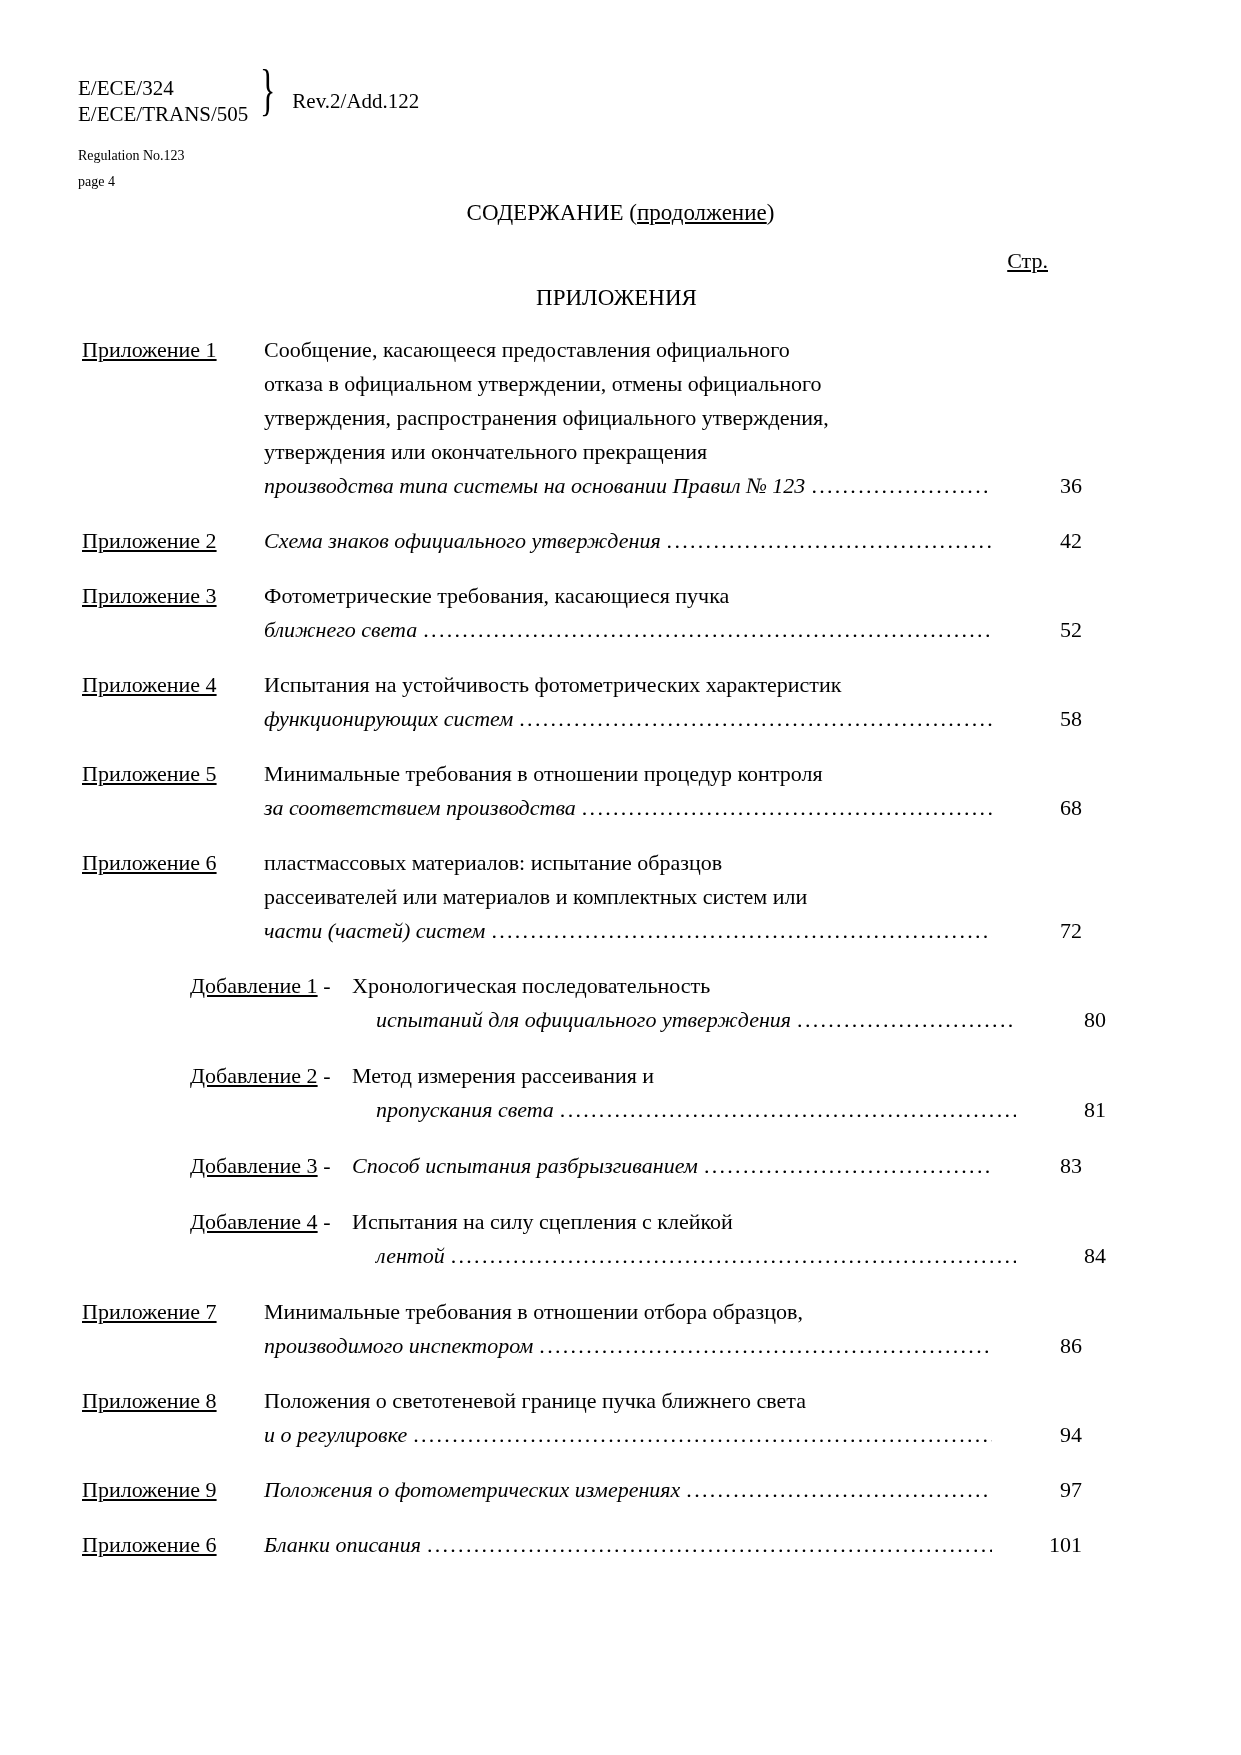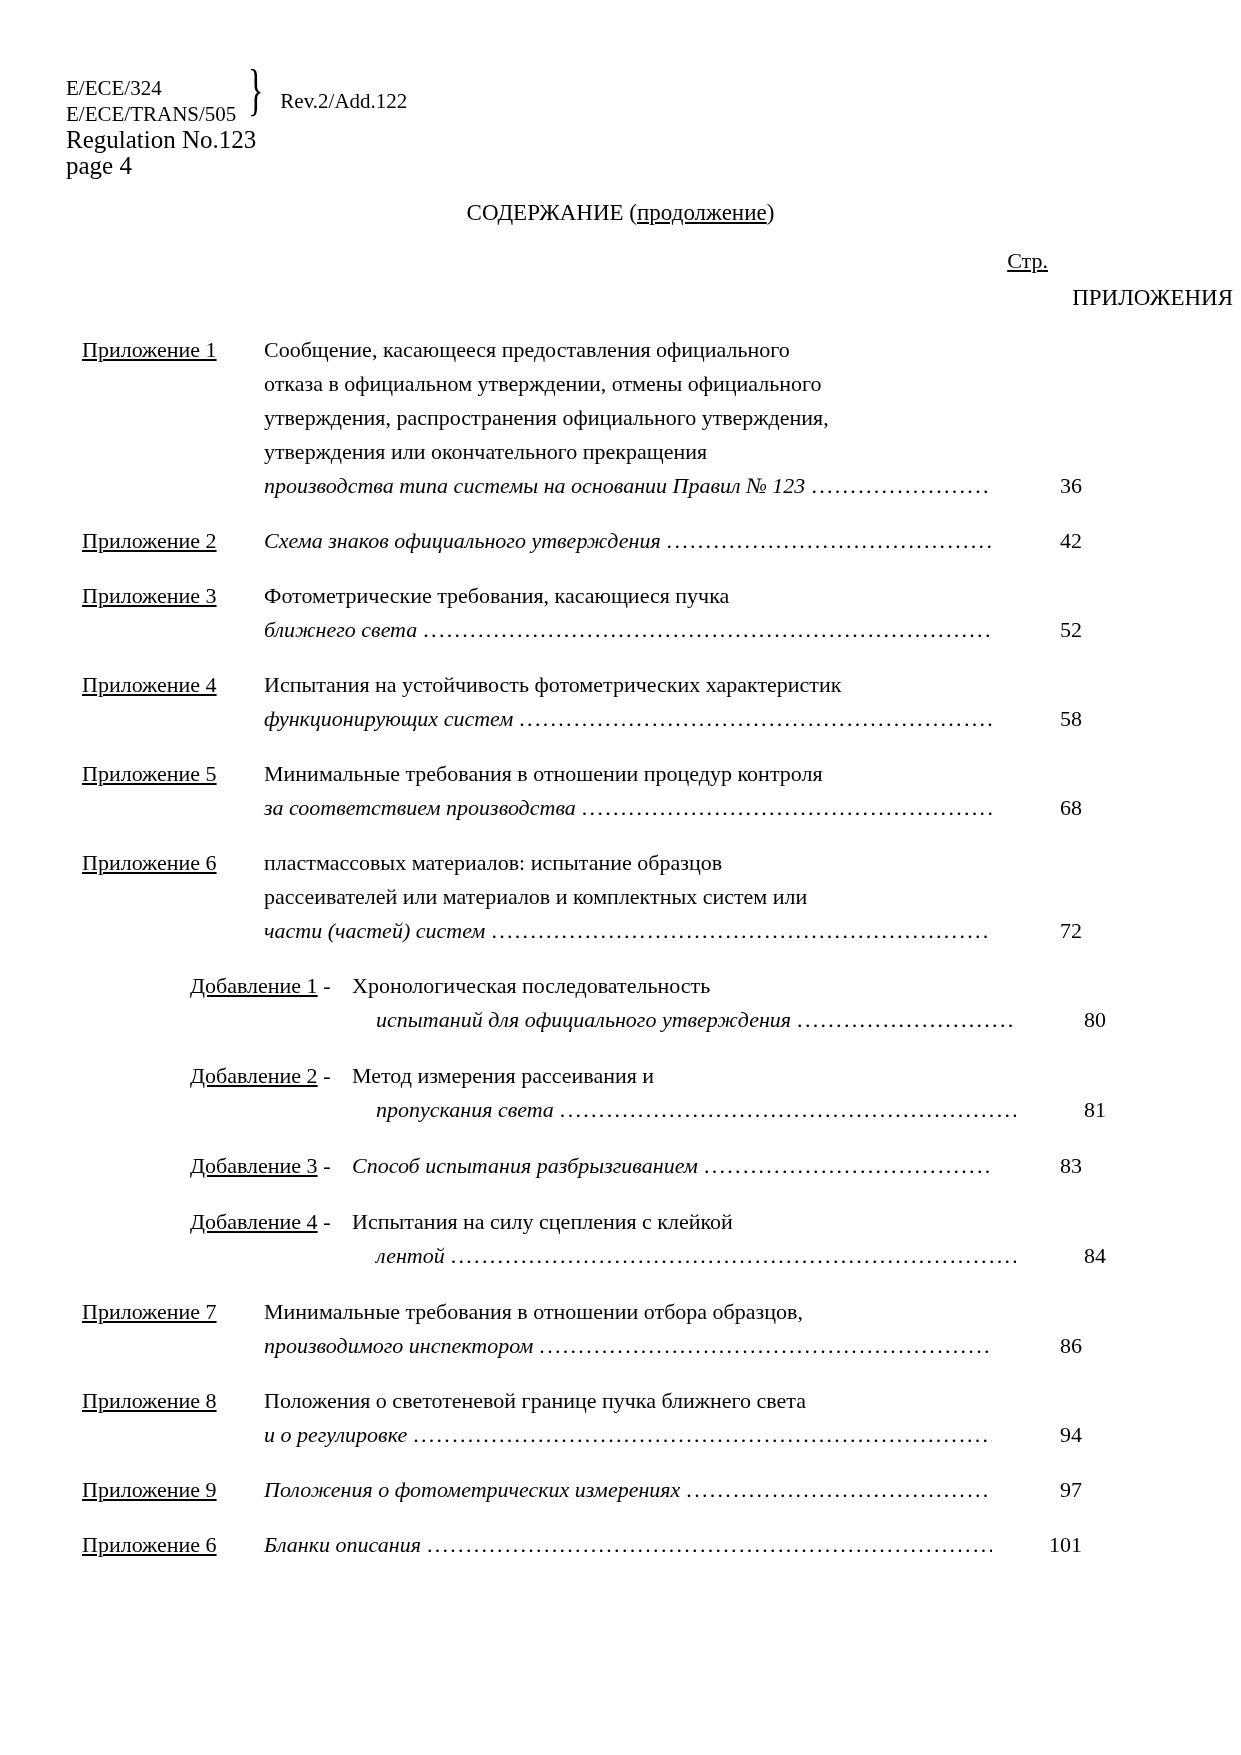--- a/index.html
+++ b/index.html
@@ -17,21 +17,21 @@
     height: 1755px;
     margin: 0 auto;
     background: #ffffff;
     overflow: hidden;
     box-sizing: border-box;
   }
 
   
   .doc-header {
     position: absolute;
-    left: 66px;
+    left: 78px;
     top: 76px;
     font-size: 21px;
     line-height: 25.5px;
   }
   .header-grid {
     display: flex;
     align-items: flex-start;
   }
   .header-symbols {
     display: flex;
@@ -54,22 +54,22 @@
     transform: scaleY(1.45) scaleX(0.8);
     transform-origin: center center;
   }
   .rev {
     margin-left: 6px;
     padding-top: 13px;
     font-size: 21px;
     white-space: nowrap;
   }
   .header-lines {
-    margin-top: 0;
-    font-size: 25px;
+    margin-top: 16px;
+    font-size: 14px;
     line-height: 25.5px;
   }
 
   
   .contents-title {
     position: absolute;
     left: 0;
     right: 0;
     top: 200px;
     text-align: center;
@@ -83,21 +83,21 @@
     right: 193px;
     top: 248px;
     font-size: 22px;
     text-decoration: underline;
   }
   .annexes-title {
     position: absolute;
     left: 0;
     right: 8px;
     top: 285px;
-    text-align: right;
+    text-align: center;
     font-size: 23px;
   }
 
   
   .toc {
     position: absolute;
     left: 82px;
     top: 333px;
     width: 1000px;
   }

